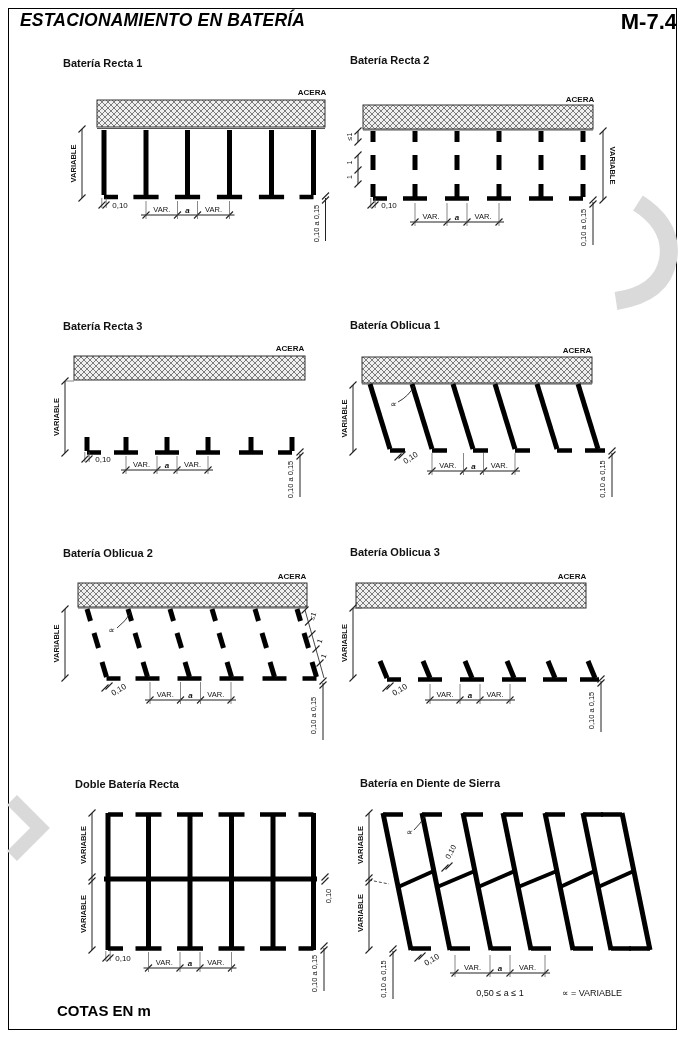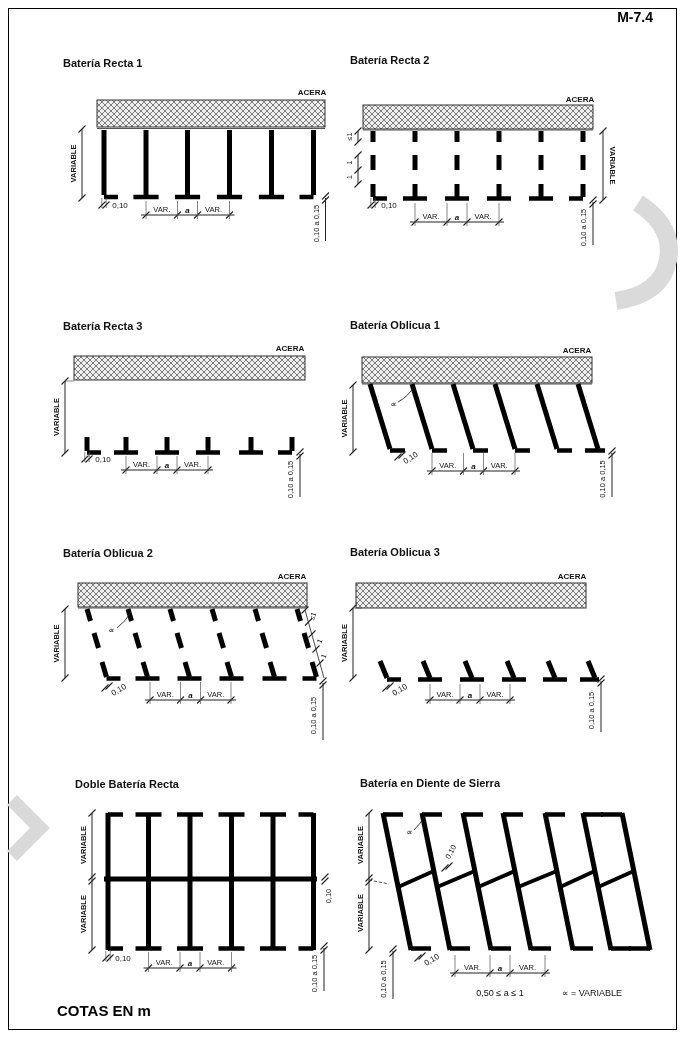--- a/index.html
+++ b/index.html
@@ -2,30 +2,31 @@
 <html><head>
 <meta charset="utf-8">
 <style>
   html,body{margin:0;padding:0;background:#fff;}
   .page{position:relative;width:687px;height:1040px;background:#fff;overflow:hidden;
         font-family:"Liberation Sans",sans-serif;color:#000;}
   .page-border{position:absolute;left:8px;top:8px;width:669px;height:1022px;
         border:1.6px solid #000;box-sizing:border-box;pointer-events:none;}
   .hdr-title{position:absolute;left:20px;top:10px;font-size:17.5px;font-weight:bold;
         font-style:italic;letter-spacing:.2px;}
-  .hdr-code{position:absolute;right:34px;top:9px;font-size:14px;font-weight:bold;}
+  .hdr-code{position:absolute;right:10px;top:9px;font-size:22px;font-weight:bold;}
   .footer{position:absolute;left:15px;top:1002px;font-size:15px;font-weight:bold;margin-left:42px;}
   svg{position:absolute;left:0;top:0;}
   svg text{font-family:"Liberation Sans",sans-serif;fill:#111;}
 </style>
 </head>
 <body>
 
 <div class="page">
   <div class="page-border"></div>
+  <div class="hdr-title">ESTACIONAMIENTO EN BATERÍA</div>
   <div class="hdr-code">M-7.4</div>
   <div class="footer">COTAS EN m</div>
 
   <svg id="c" width="687" height="1040" viewBox="0 0 687 1040">
     <defs>
       <pattern id="hatch" width="6" height="6" patternUnits="userSpaceOnUse">
         <rect width="6" height="6" fill="#efefef"></rect>
         <path d="M0 0 L6 6 M6 0 L0 6" stroke="#4a4a4a" stroke-width="0.7"></path>
       </pattern>
     </defs>

